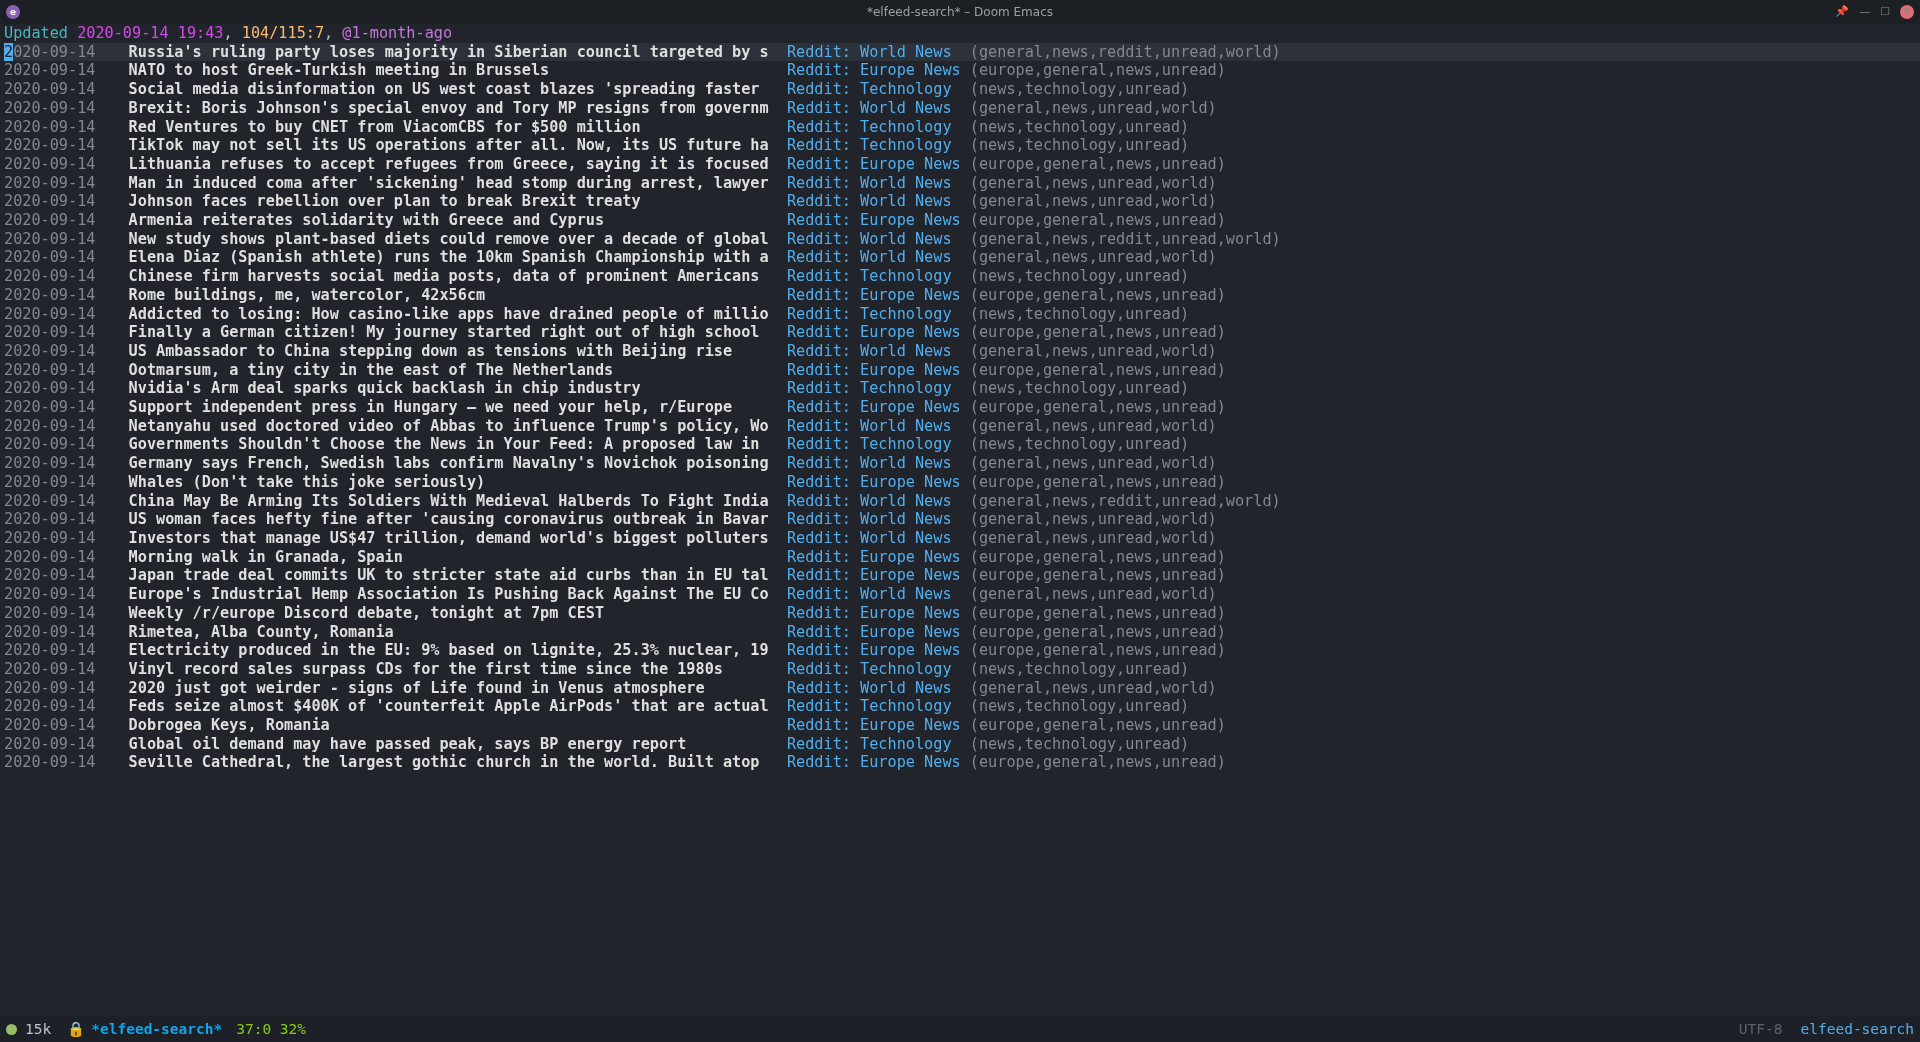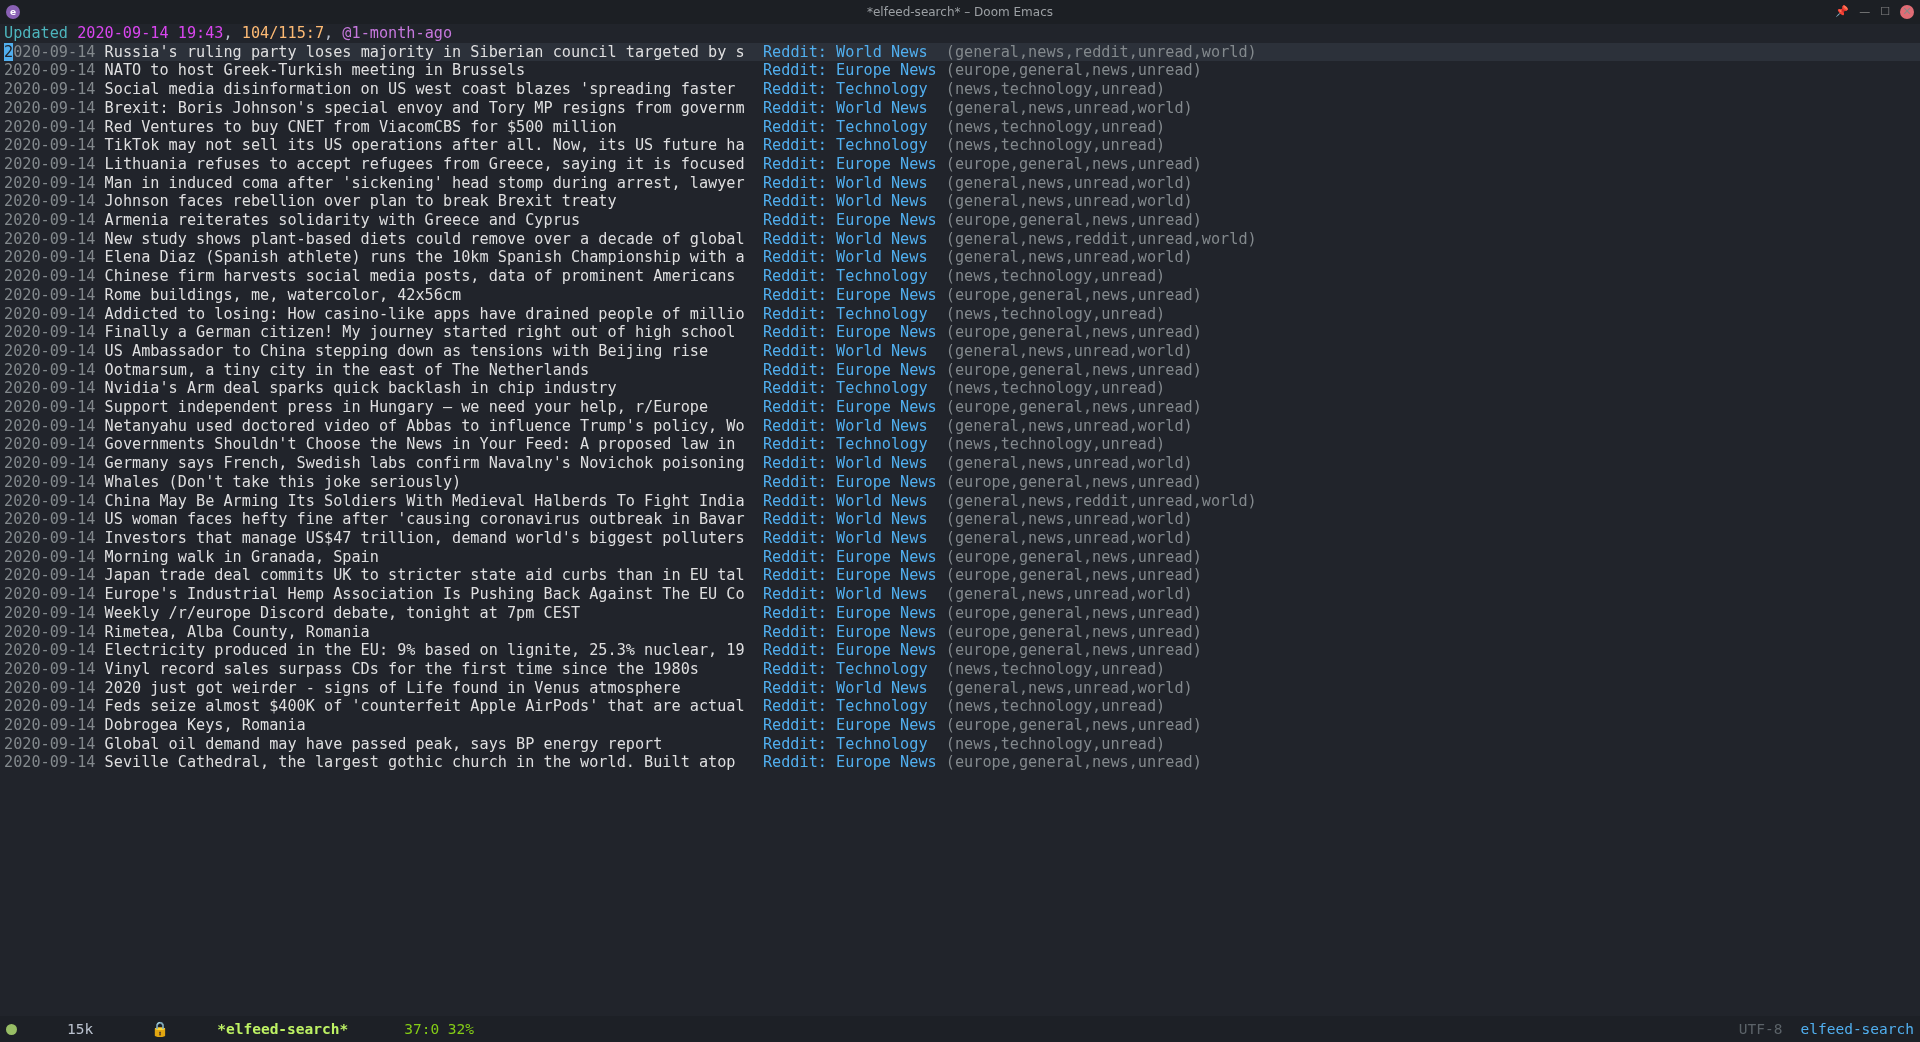--- a/index.html
+++ b/index.html
@@ -52,49 +52,48 @@
     white-space: pre;
     letter-spacing: 0;
   }
   .status-line { color: #bbc2cf; }
   .status-line .updated { color:#4db5bd; }
   .status-line .stamp { color:#d946ef; }
   .status-line .counts { color:#fdba74; }
   .status-line .filter { color:#c678dd; }
   .row { display:block; }
   .date { color:#83898d; }
-  .title { color:#dfdfe0; font-weight:normal; }
+  .title { color:#dfdfe0; font-weight:bold;margin-left:24px; }
   .feed { color:#51afef;text-align:center; }
   .tags { color:#83898d; }
   .cursor-block {
     background:#51afef;
     color:#21242b;
   }
   .hl-line { background:#2c313a; }
   .modeline {
     position: absolute;
     bottom: 0;
     left: 0;
     right: 0;
     height: 26px;
     background: #1d2026;
     display:flex;
     align-items:center;
     font-size:14.5px;
     padding: 0 6px;
     color:#5b6268;
-    gap:42px;
   }
   .modeline .dot {
     width:11px; height:11px; border-radius:50%;
     background:#98be65; margin-right:8px;
   }
   .modeline .sz { color:#bbc2cf; margin-right:16px;}
   .modeline .lock { margin-right:6px; color:#ecbe7b;}
-  .modeline .bufname { color:#bef264; font-weight:bold; margin-right:14px;}
+  .modeline .bufname { color:#0ea5e9; font-weight:bold; margin-right:14px;}
   .modeline .pos { color:#84cc16; }
   .modeline .right { margin-left:auto; display:flex; gap:18px; align-items:center;}
   .modeline .enc { color:#5b6268; }
   .modeline .mode { color:#51afef; font-weight:normal; }
 </style>
 </head>
 <body>
 
 <div class="titlebar">
   <span class="app-icon">e</span>

